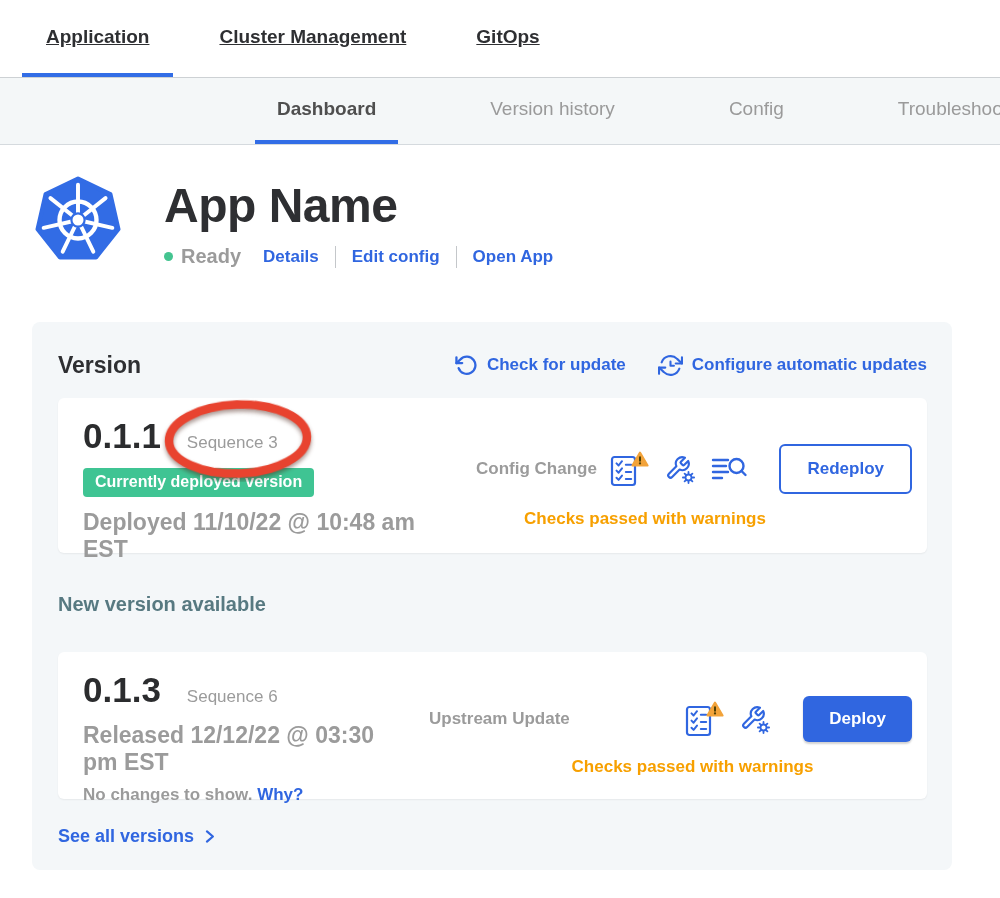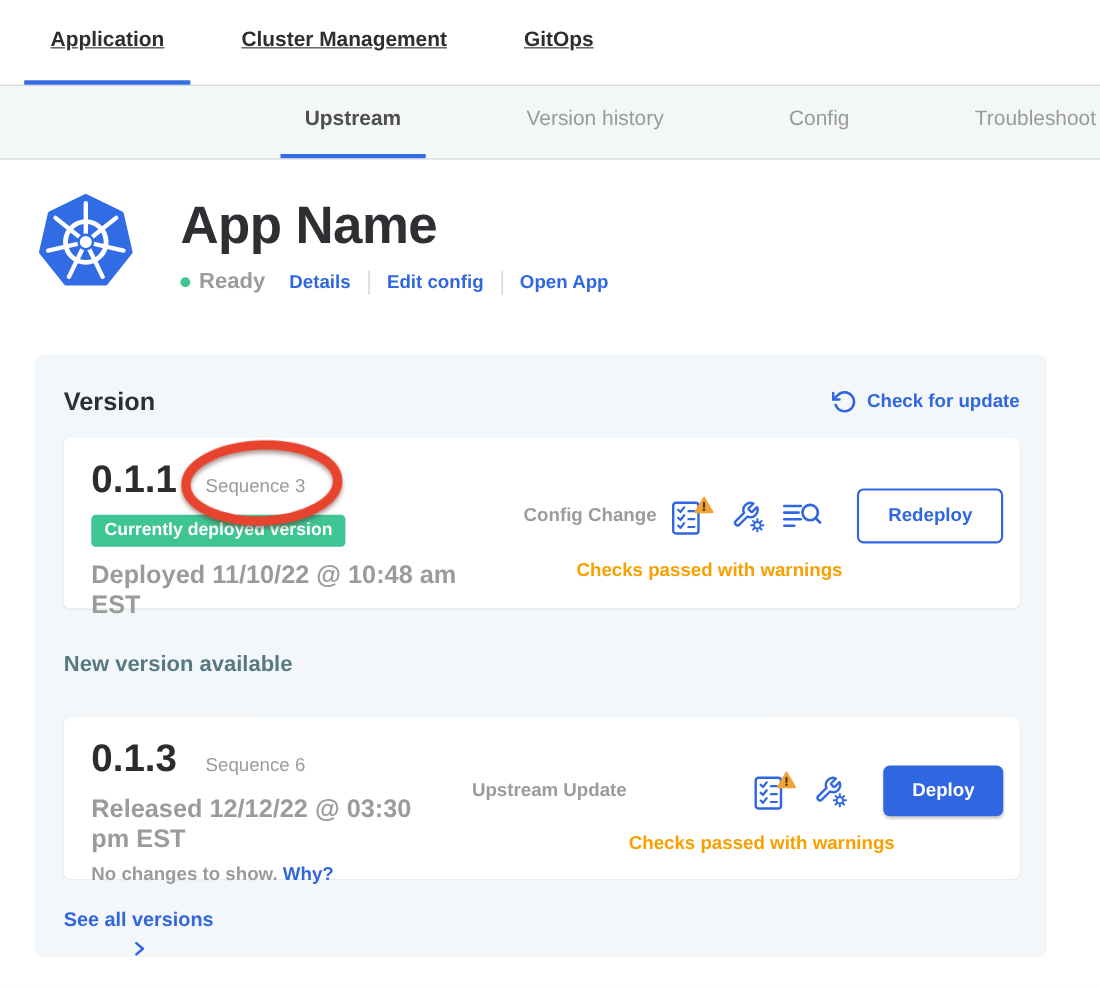--- a/index.html
+++ b/index.html
@@ -99,21 +99,21 @@
     border-radius: 6px; padding: 13px 26px; cursor: pointer; white-space: nowrap;
   }
   .btn.outline { background: #ffffff; color: #3066e0; border: 2px solid #3066e0; }
   .btn.filled { background: #3066e0; color: #ffffff; border: none; box-shadow: 0 2px 2px rgba(0,0,0,0.18); }
   .checks { margin-top: 15px; text-align: center; font-size: 17px; font-weight: 700; color: #f7a000; }
   .vcard.current .checks { padding-right: 40px; }
   .vcard.available .checks { padding-left: 70px; }
   .newver { margin-top: 40px; font-size: 20px; font-weight: 700; color: #577981; }
   .seeall {
     margin-top: 27px; display: inline-flex; align-items: center; gap: 7px;
-    font-size: 18px; font-weight: 700; color: #3066e0; text-decoration: none; cursor: pointer; flex-direction: column;
+    font-size: 18px; font-weight: 700; color: #3066e0; text-decoration: none; cursor: pointer;
   }
   
   .annotation { position: absolute; left: 102px; top: 0px; pointer-events: none; z-index: 5; }
   svg { display: block; }
 </style>
 </head>
 <body>
 
 <nav class="pnav">
   <div class="pnav-tab active">
@@ -122,21 +122,21 @@
   <div class="pnav-tab">
     <span>Cluster Management</span>
   </div>
   <div class="pnav-tab">
     <span>GitOps</span>
   </div>
 </nav>
 
 <nav class="snav">
   <div class="snav-tab active">
-    <span>Upstream</span>
+    <span>Dashboard</span>
   </div>
   <div class="snav-tab">
     <span>Version history</span>
   </div>
   <div class="snav-tab">
     <span>Config</span>
   </div>
   <div class="snav-tab">
     <span>Troubleshoot</span>
   </div>
@@ -179,20 +179,29 @@
 
     <div class="panel-head">
       <h2 class="panel-title">Version</h2>
       <div class="panel-actions">
         <a class="paction">
           <svg width="23" height="23" viewBox="0 0 24 24" fill="none" stroke="#3066e0" stroke-width="2.4" stroke-linecap="round" stroke-linejoin="round">
             <polyline points="1.5 3.5 1.5 9.5 7.5 9.5"></polyline>
             <path d="M3.8 14.7a9 9 0 1 0 1.9-9.1L1.5 9.5"></path>
           </svg>
           <span>Check for update</span>
+        </a>
+        <a class="paction">
+          <svg width="25" height="25" viewBox="0 0 24 24" fill="none" stroke="#3066e0" stroke-width="2" stroke-linecap="round" stroke-linejoin="round">
+            <polyline points="23 4 23 10 17 10"></polyline>
+            <polyline points="1 20 1 14 7 14"></polyline>
+            <path d="M3.51 9a9 9 0 0 1 14.85-3.36L23 10M1 14l4.64 4.36A9 9 0 0 0 20.49 15"></path>
+            <polyline points="12 8.3 12 12.3 15.3 12.3"></polyline>
+          </svg>
+          <span>Configure automatic updates</span>
         </a>
       </div>
     </div>
 
     
     <div class="vcard current">
       <div class="vleft">
         <div class="vnum-row">
           <span class="vnum">0.1.1</span>
           <span class="vseq">Sequence 3</span>

